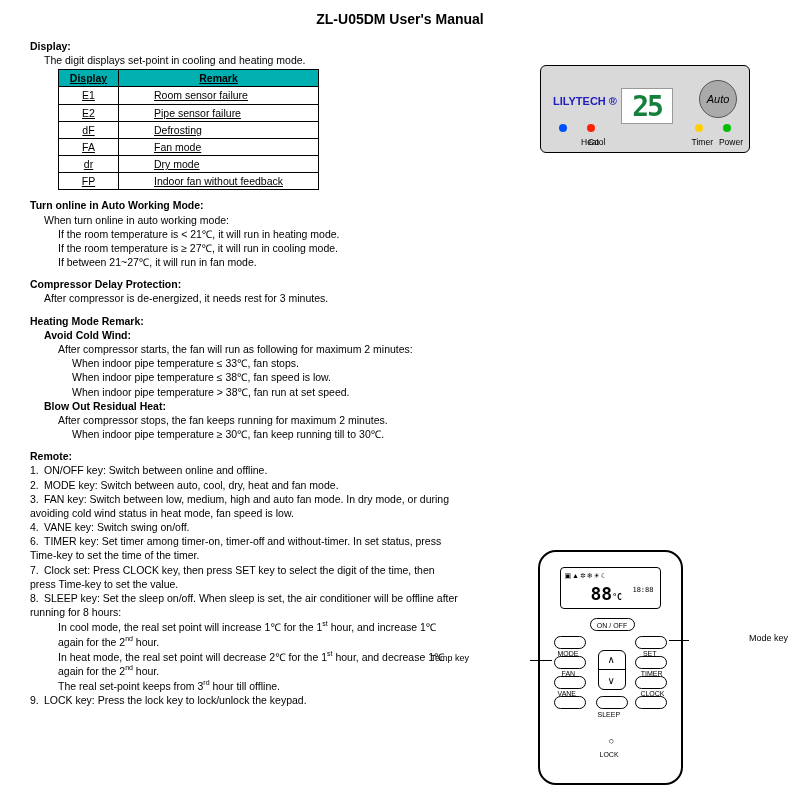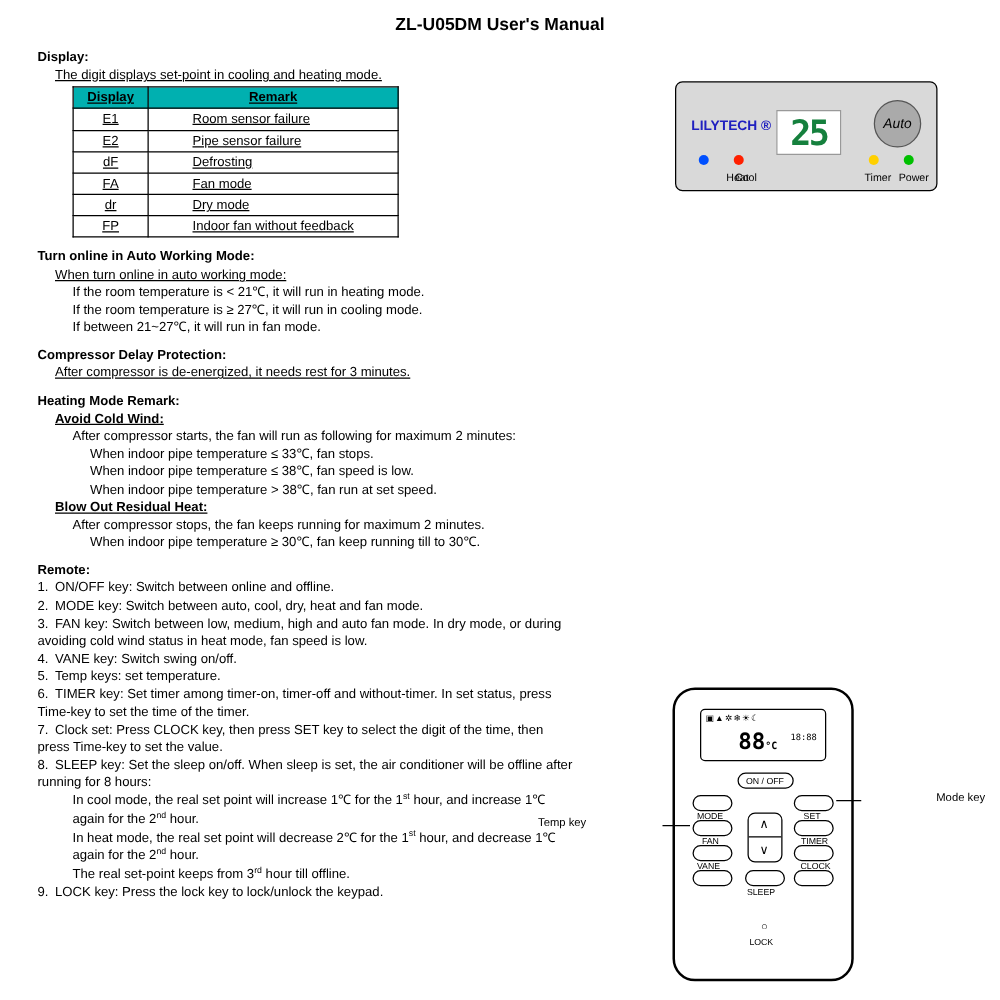--- a/index.html
+++ b/index.html
@@ -18,21 +18,21 @@
     text-align: center;
     font-weight: bold;
     font-size: 14px;
     margin-bottom: 10px;
   }
   .section-h {
     font-weight: bold;
     margin-top: 8px;
   }
   .sub-h { font-weight: bold; }
-  .indent1 { margin-left: 14px; text-decoration: underline; }
+  .indent1 { margin-left: 14px; }
   .indent2 { margin-left: 28px; }
   .indent3 { margin-left: 42px; }
   table.disp {
     border-collapse: collapse;
     margin-left: 28px;
     margin-top: 2px;
     margin-bottom: 6px;
     text-decoration: underline;
   }
   table.disp th, table.disp td {
@@ -274,21 +274,20 @@
 <div class="indent2">After compressor stops, the fan keeps running for maximum 2 minutes.</div>
 <div class="indent3">When indoor pipe temperature ≥ 30℃, fan keep running till to 30℃.</div>
 
 <div class="section-h">Remote:</div>
 <div class="remote-sec">
 <ol class="remote-list">
   <li><span class="num">1.</span><span>ON/OFF key: Switch between online and offline.</span></li>
   <li><span class="num">2.</span><span>MODE key: Switch between auto, cool, dry, heat and fan mode.</span></li>
   <li><span class="num">3.</span><span>FAN key: Switch between low, medium, high and auto fan mode. In dry mode, or during avoiding cold wind status in heat mode, fan speed is low.</span></li>
   <li><span class="num">4.</span><span>VANE key: Switch swing on/off.</span></li>
-  <li><span class="num">5.</span><span>Temp keys: set temperature.</span></li>
   <li><span class="num">6.</span><span>TIMER key: Set timer among timer-on, timer-off and without-timer. In set status, press Time-key to set the time of the timer.</span></li>
   <li><span class="num">7.</span><span>Clock set: Press CLOCK key, then press SET key to select the digit of the time, then press Time-key to set the value.</span></li>
   <li><span class="num">8.</span><span>SLEEP key: Set the sleep on/off. When sleep is set, the air conditioner will be offline after running for 8 hours:</span></li>
   <li class="indent2">In cool mode, the real set point will increase 1℃ for the 1<sup>st</sup> hour, and increase 1℃ again for the 2<sup>nd</sup> hour.</li>
   <li class="indent2">In heat mode, the real set point will decrease 2℃ for the 1<sup>st</sup> hour, and decrease 1℃ again for the 2<sup>nd</sup> hour.</li>
   <li class="indent2">The real set-point keeps from 3<sup>rd</sup> hour till offline.</li>
   <li><span class="num">9.</span><span>LOCK key: Press the lock key to lock/unlock the keypad.</span></li>
 </ol>
 </div>
 

